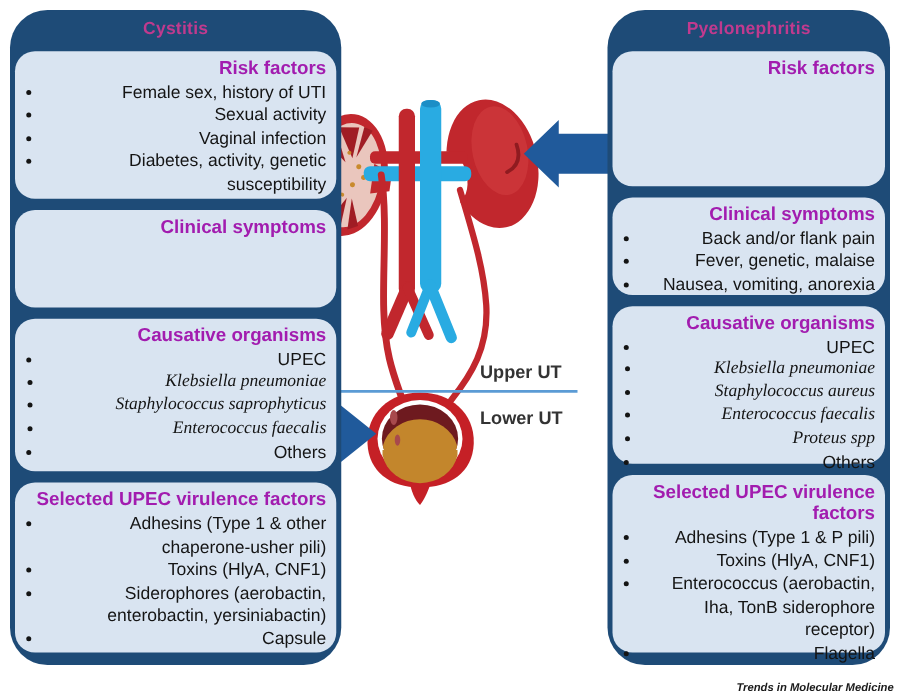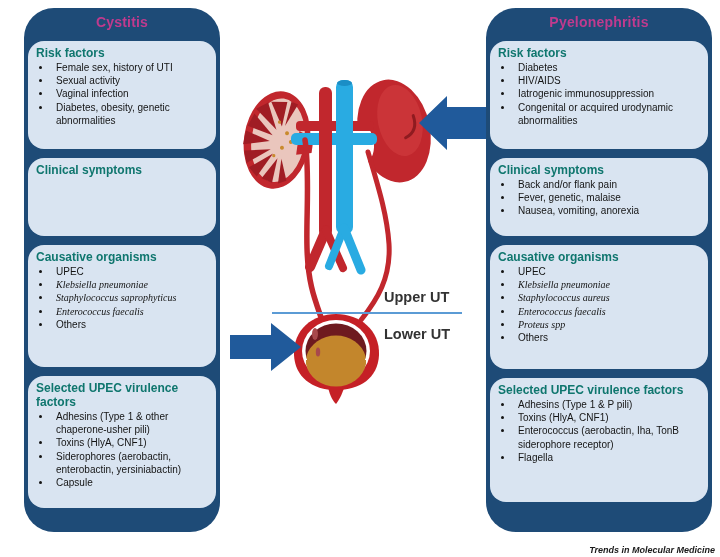--- a/index.html
+++ b/index.html
@@ -6,35 +6,35 @@
   *{box-sizing:border-box;}
   .stage{
     position:relative;width:720px;height:557px;background:#fff;overflow:hidden;
     font-family:"Liberation Sans","DejaVu Sans",sans-serif;
   }
   .art{position:absolute;left:0;top:0;width:720px;height:557px;z-index:1;}
   .panel{
     position:absolute;top:8px;height:524px;background:#1e4b77;border-radius:30px;
     padding:5px 4px 10px 4px;z-index:2;display:flex;flex-direction:column;gap:9px;
   }
-  .panel.left{left:24px;width:196px;}
+  .panel.left{left:8px;width:265px;}
   .panel.right{left:486px;width:226px;}
   .panel-title{
     color:#c03a8e;font-size:14px;font-weight:bold;text-align:center;
     margin:1px 0 0 0;letter-spacing:.2px;flex:0 0 18px;
   }
   .box{
     background:#d9e4f1;border-radius:16px;padding:4px 8px 7px 8px;
     color:#111;
   }
   .box-title{
-    color:#0f766e;font-weight:bold;font-size:12px;text-align:left;margin:1px 0 1px 0;
+    color:#a21caf;font-weight:bold;font-size:15px;text-align:right;margin:1px 0 1px 0;
   }
   .box ul{margin:1px 0 0 0;padding:0 0 0 16px;list-style:disc;}
-  .box li{font-size:10px;line-height:1.32;padding-left:4px;color:#141414;}
+  .box li{font-size:14px;line-height:1.32;padding-left:4px;color:#141414;text-align:right;}
   .box li.italic{font-style:italic;font-family:Liberation Serif, serif;}
   
   .panel.left  .box:nth-of-type(1){min-height:108px;}
   .panel.left  .box:nth-of-type(2){min-height:78px;}
   .panel.left  .box:nth-of-type(3){min-height:122px;}
   .panel.left  .box:nth-of-type(4){min-height:132px;}
   .panel.right .box:nth-of-type(1){min-height:108px;}
   .panel.right .box:nth-of-type(2){min-height:78px;}
   .panel.right .box:nth-of-type(3){min-height:124px;}
   .panel.right .box:nth-of-type(4){min-height:124px;}
@@ -122,21 +122,21 @@
 
   <section class="panel left">
     <h2 class="panel-title">Cystitis</h2>
 
     <div class="box">
       <div class="box-title">Risk factors</div>
       <ul>
           <li>Female sex, history of UTI</li>
           <li>Sexual activity</li>
           <li>Vaginal infection</li>
-          <li>Diabetes, obesity, genetic abnormalities</li>
+          <li>Diabetes, activity, genetic susceptibility</li>
         </ul>
     </div>
 
     <div class="box">
       <div class="box-title">Clinical symptoms</div>
     </div>
 
     <div class="box">
       <div class="box-title">Causative organisms</div>
       <ul>
@@ -157,26 +157,20 @@
           <li>Capsule</li>
         </ul>
     </div>
   </section>
 
   <section class="panel right">
     <h2 class="panel-title">Pyelonephritis</h2>
 
     <div class="box">
       <div class="box-title">Risk factors</div>
-      <ul>
-          <li>Diabetes</li>
-          <li>HIV/AIDS</li>
-          <li>Iatrogenic immunosuppression</li>
-          <li>Congenital or acquired urodynamic abnormalities</li>
-        </ul>
     </div>
 
     <div class="box">
       <div class="box-title">Clinical symptoms</div>
       <ul>
           <li>Back and/or flank pain</li>
           <li>Fever, genetic, malaise</li>
           <li>Nausea, vomiting, anorexia</li>
         </ul>
     </div>

